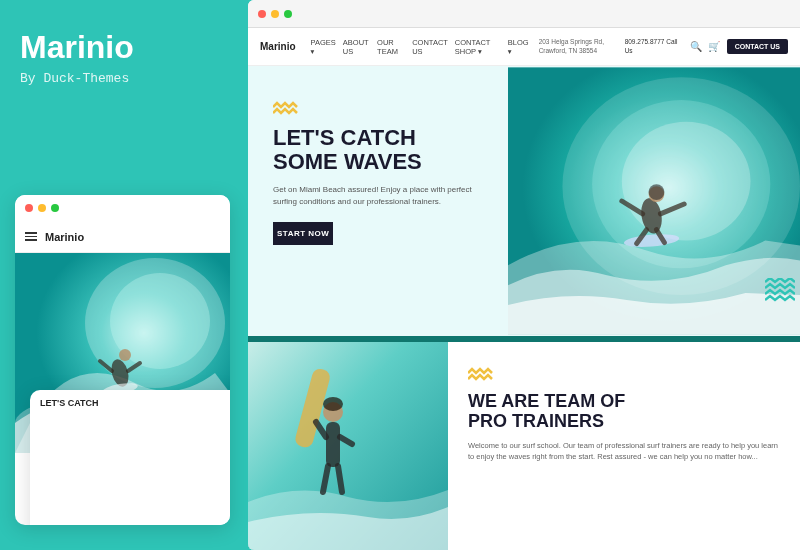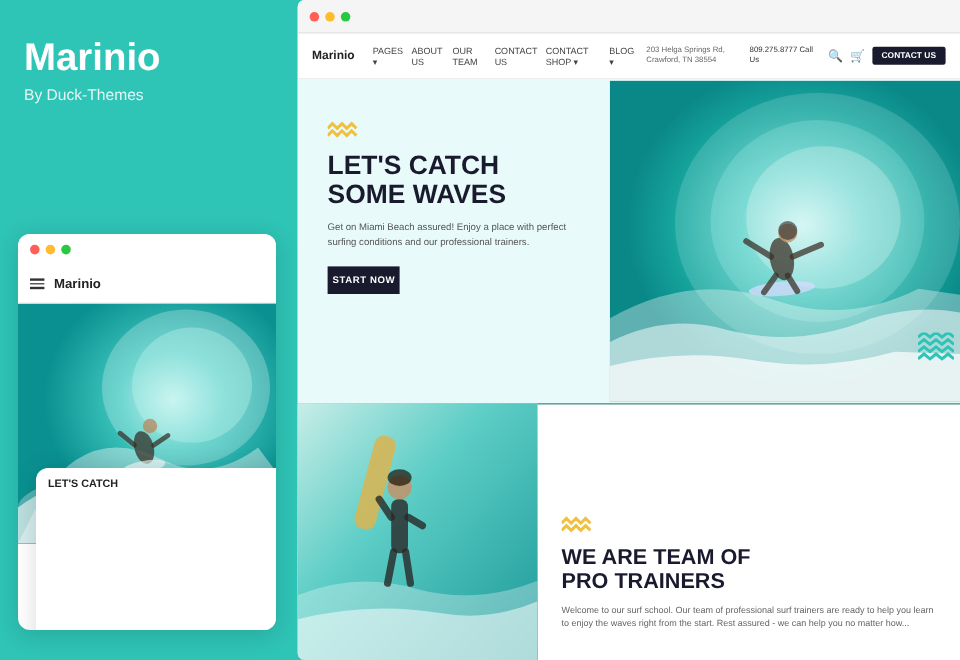--- a/index.html
+++ b/index.html
@@ -32,20 +32,21 @@
       font-size: 20px;
       font-weight: 400;
       color: #fff;
       margin-top: 2px;
     }
 
     .left-panel .author {
       font-size: 13px;
       color: rgba(255,255,255,0.85);
       margin-top: 6px;
+      font-family: Liberation Mono, monospace;
     }
 
     .mobile-preview {
       position: absolute;
       left: 15px;
       top: 195px;
       width: 215px;
       height: 330px;
       background: #fff;
       border-radius: 10px;
@@ -269,22 +270,21 @@
       flex: 1;
       position: relative;
       overflow: hidden;
     }
 
     
     .desktop-second {
       display: flex;
       height: 214px;
       background: #fff;
-      border-top: 1px solid #0f766e;
-      align-items: flex-end;
+      border-top: 6px solid #0f766e;
     }
 
     .second-image {
       width: 200px;
       height: 214px;
       overflow: hidden;
       flex-shrink: 0;
       background: linear-gradient(160deg, #c8ede8 0%, #5ecec6 40%, #2aaca5 100%);
       position: relative;
     }

